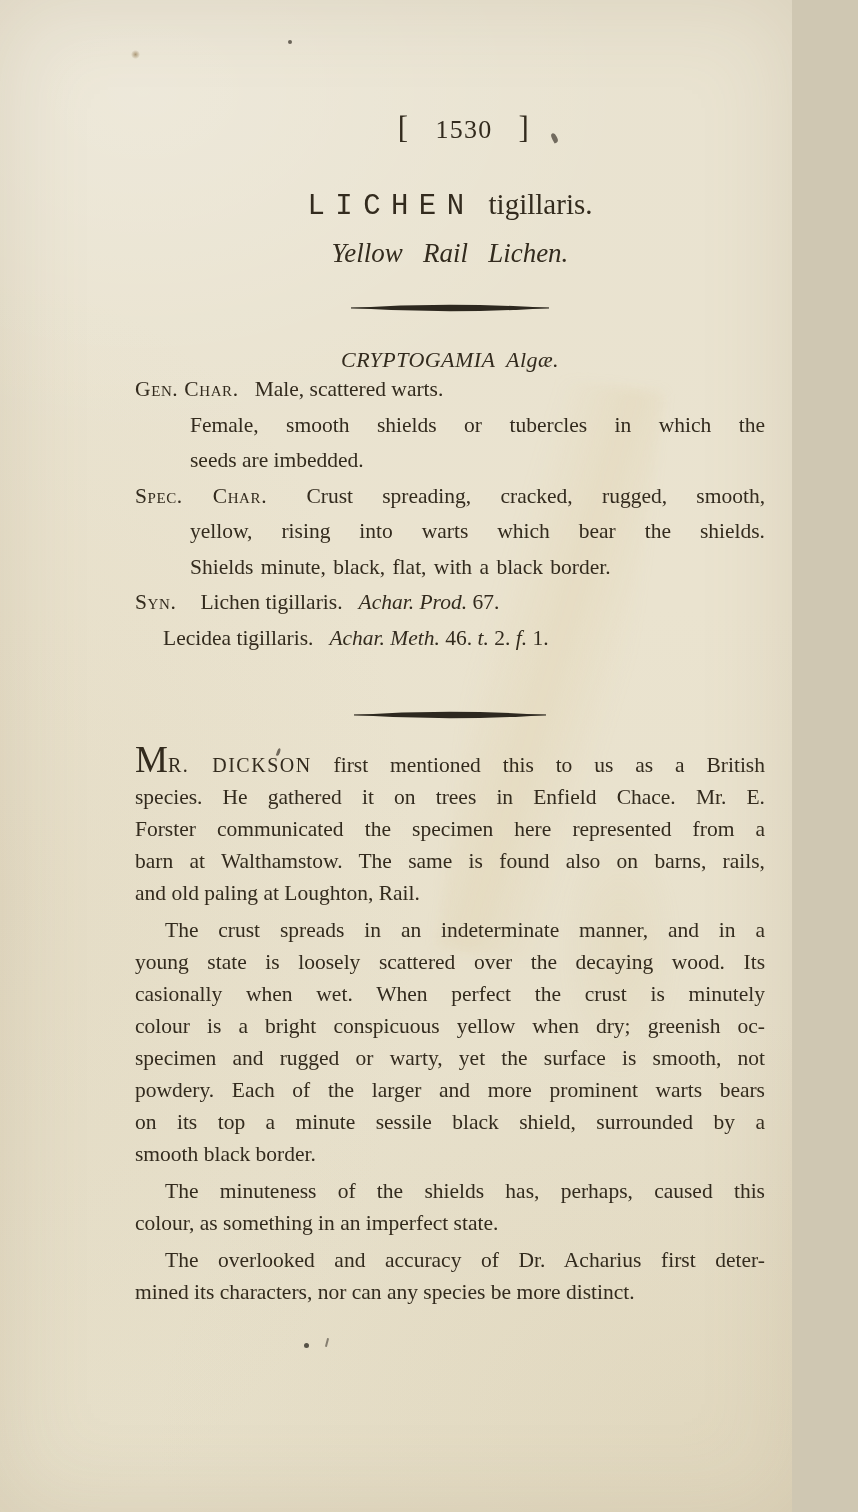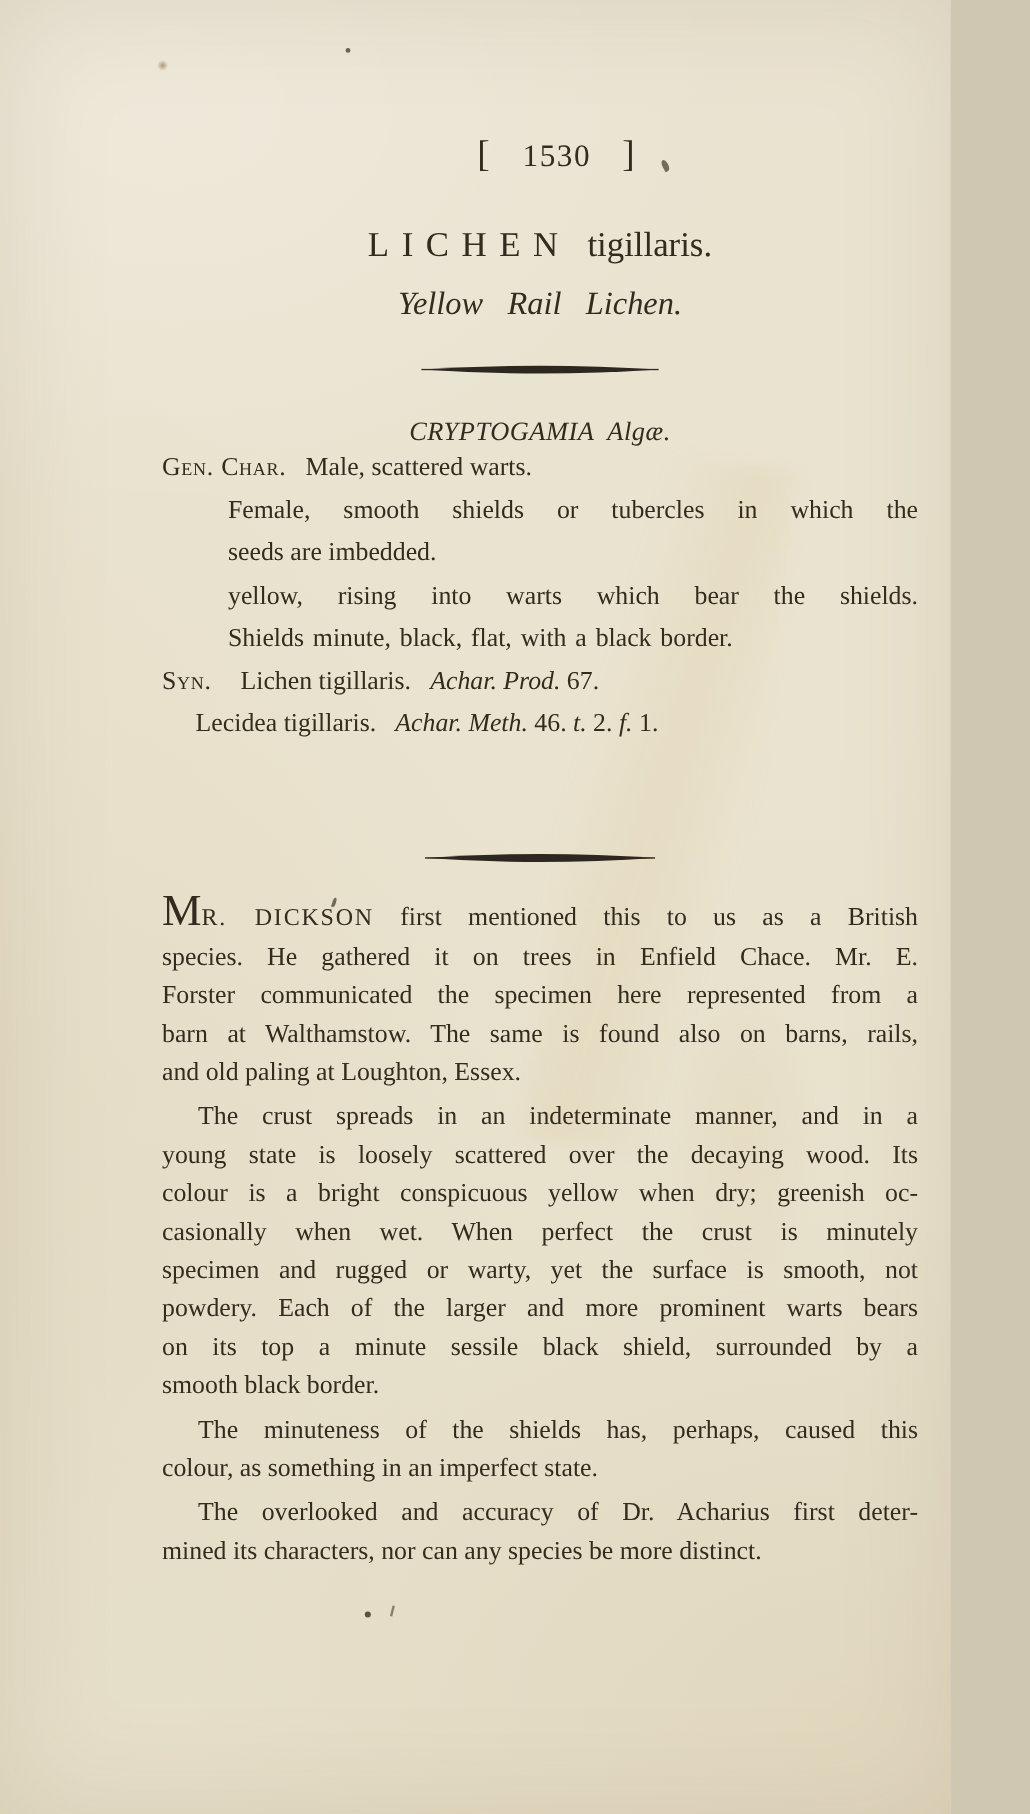--- a/index.html
+++ b/index.html
@@ -29,21 +29,21 @@
   .ind  { padding-left: 55px; }
   .ind-sm { padding-left: 28px; }
   .ind-p  { padding-left: 30px; }
 
   .pageno { top: 110px; font-size: 26px; letter-spacing: 0.05em; padding-left: 14px; }
   .pageno .brk { font-size: 31px; }
   .pageno .brk.l { margin-right: 26px; }
   .pageno .brk.r { margin-left: 26px; }
 
   .title { top: 188px; font-size: 29px; }
-  .title .genus { letter-spacing: 0.36em; }
+  .title .genus { letter-spacing: 0.36em; font-family: Liberation Mono, monospace; }
   .title .species { margin-left: 14px; }
 
   .subtitle { top: 238px; font-size: 27px; font-style: italic; word-spacing: 0.5em; }
 
   .rulewrap { height: 10px; }
   .rule1 { top: 303px; }
   .rule2 { top: 710px; }
   .rule-svg { display: block; margin: 0 auto; }
   .rule-svg .ink { fill: #2d281f; }
 
@@ -124,20 +124,24 @@
     <span>Algæ.</span>
   </div>
 
   <div class="abs chars">
     <div>
       <span class="lbl gen">Gen. Char.</span><span>Male, scattered warts.</span>
     </div>
     <div class="ind j">Female, smooth shields or tubercles in which the</div>
     <div class="ind">seeds are imbedded.</div>
 
+    <div class="j">
+      <span class="lbl spec">Spec. Char.</span>
+      <span>Crust spreading, cracked, rugged, smooth,</span>
+    </div>
     <div class="ind j">yellow, rising into warts which bear the shields.</div>
     <div class="ind wsp">Shields minute, black, flat, with a black border.</div>
 
     <div>
       <span class="lbl syn">Syn.</span><span>Lichen tigillaris.</span><span class="it refgap">Achar. Prod.</span>
       <span>67.</span>
     </div>
     <div class="ind-sm">
       <span>Lecidea tigillaris.</span><span class="it refgap">Achar. Meth.</span>
       <span>46.</span>
@@ -157,28 +161,28 @@
 
   <div class="abs bodytext">
     <div>
       <div class="j">
         <span class="init">M</span><span class="caps">R. DICKSON</span>
         <span>first mentioned this to us as a British</span>
       </div>
       <div class="j">species. He gathered it on trees in Enfield Chace. Mr. E.</div>
       <div class="j">Forster communicated the specimen here represented from a</div>
       <div class="j">barn at Walthamstow. The same is found also on barns, rails,</div>
-      <div>and old paling at Loughton, Essex.</div>
+      <div>and old paling at Loughton, Rail.</div>
     </div>
 
     <div class="para2m">
       <div class="ind-p j">The crust spreads in an indeterminate manner, and in a</div>
       <div class="j">young state is loosely scattered over the decaying wood. Its</div>
+      <div class="j">casionally when wet. When perfect the crust is minutely</div>
       <div class="j">colour is a bright conspicuous yellow when dry; greenish oc-</div>
-      <div class="j">casionally when wet. When perfect the crust is minutely</div>
       <div class="j">specimen and rugged or warty, yet the surface is smooth, not</div>
       <div class="j">powdery. Each of the larger and more prominent warts bears</div>
       <div class="j">on its top a minute sessile black shield, surrounded by a</div>
       <div>smooth black border.</div>
     </div>
 
     <div class="para2m">
       <div class="ind-p j">The minuteness of the shields has, perhaps, caused this</div>
       <div>colour, as something in an imperfect state.</div>
     </div>

